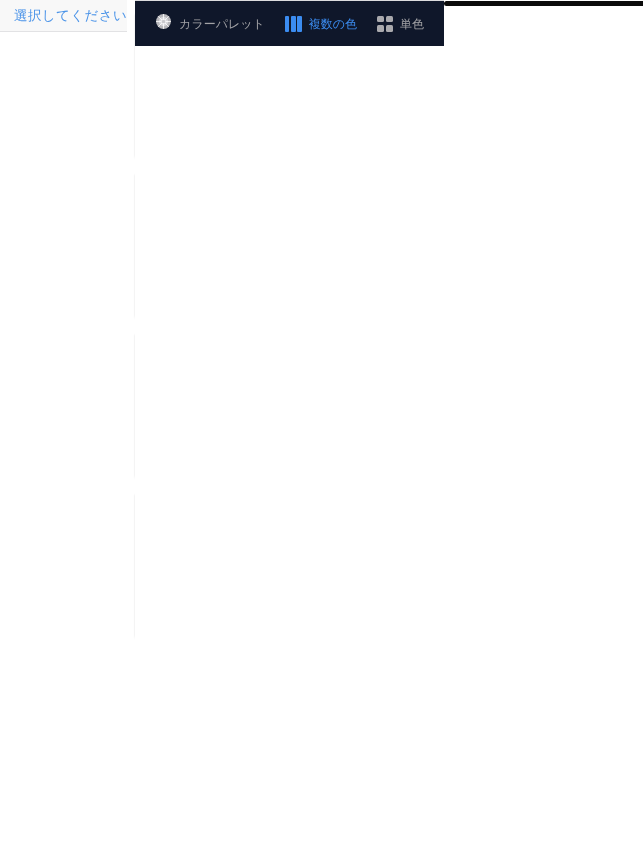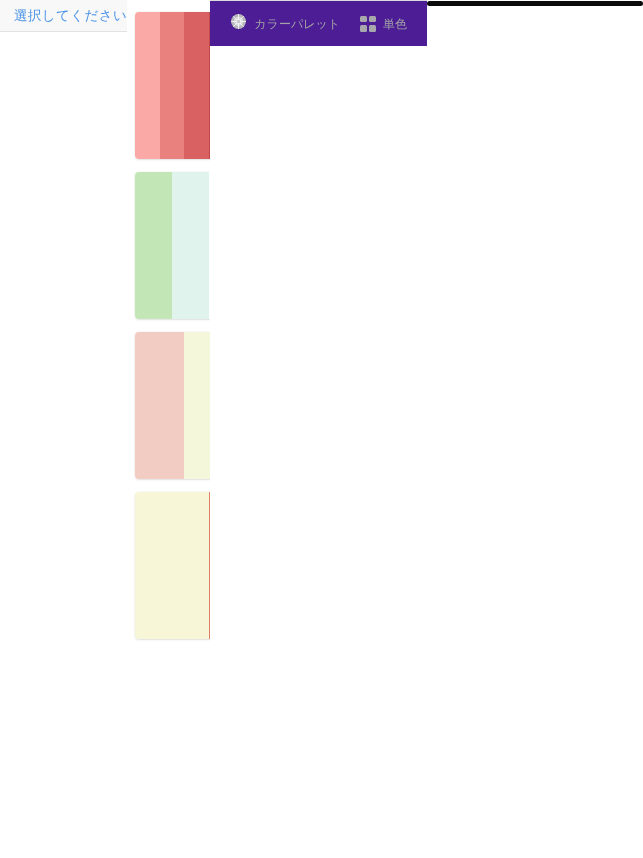--- a/index.html
+++ b/index.html
@@ -70,21 +70,21 @@
   }
   .swatch {
     flex: 1 1 0;
     height: 100%;
   }
 
   
   .tab-bar {
     height: 46px;
     min-height: 46px;
-    background: #4c1d95;
+    background: #0f172a;
     border-top: 1px solid #dcdcde;
     display: flex;
     align-items: center;
     justify-content: center;
     padding: 0 10px;
     box-sizing: border-box;
   }
   .tab-item {
     display: flex;
     flex-direction: row;
@@ -258,20 +258,28 @@
             <line x1="1.5" y1="12" x2="22.5" y2="12"></line>
             <line x1="4.6" y1="4.6" x2="19.4" y2="19.4"></line>
             <line x1="19.4" y1="4.6" x2="4.6" y2="19.4"></line>
           </g>
           <circle cx="12" cy="12" r="2.6" fill="#c9c9cd"></circle>
         </svg>
       </span>
       <span class="tab-label">カラーパレット</span>
     </div>
 
+    <div class="tab-item active">
+      <span class="icon icon-bars">
+        <span style="background: rgb(59, 140, 240);"></span>
+          <span style="background: rgb(59, 140, 240);"></span>
+          <span style="background: rgb(59, 140, 240);"></span>
+      </span>
+      <span class="tab-label">複数の色</span>
+    </div>
 
     <div class="tab-item inactive">
       <span class="icon icon-grid">
         <span></span>
           <span></span>
           <span></span>
           <span></span>
       </span>
       <span class="tab-label">単色</span>
     </div>

